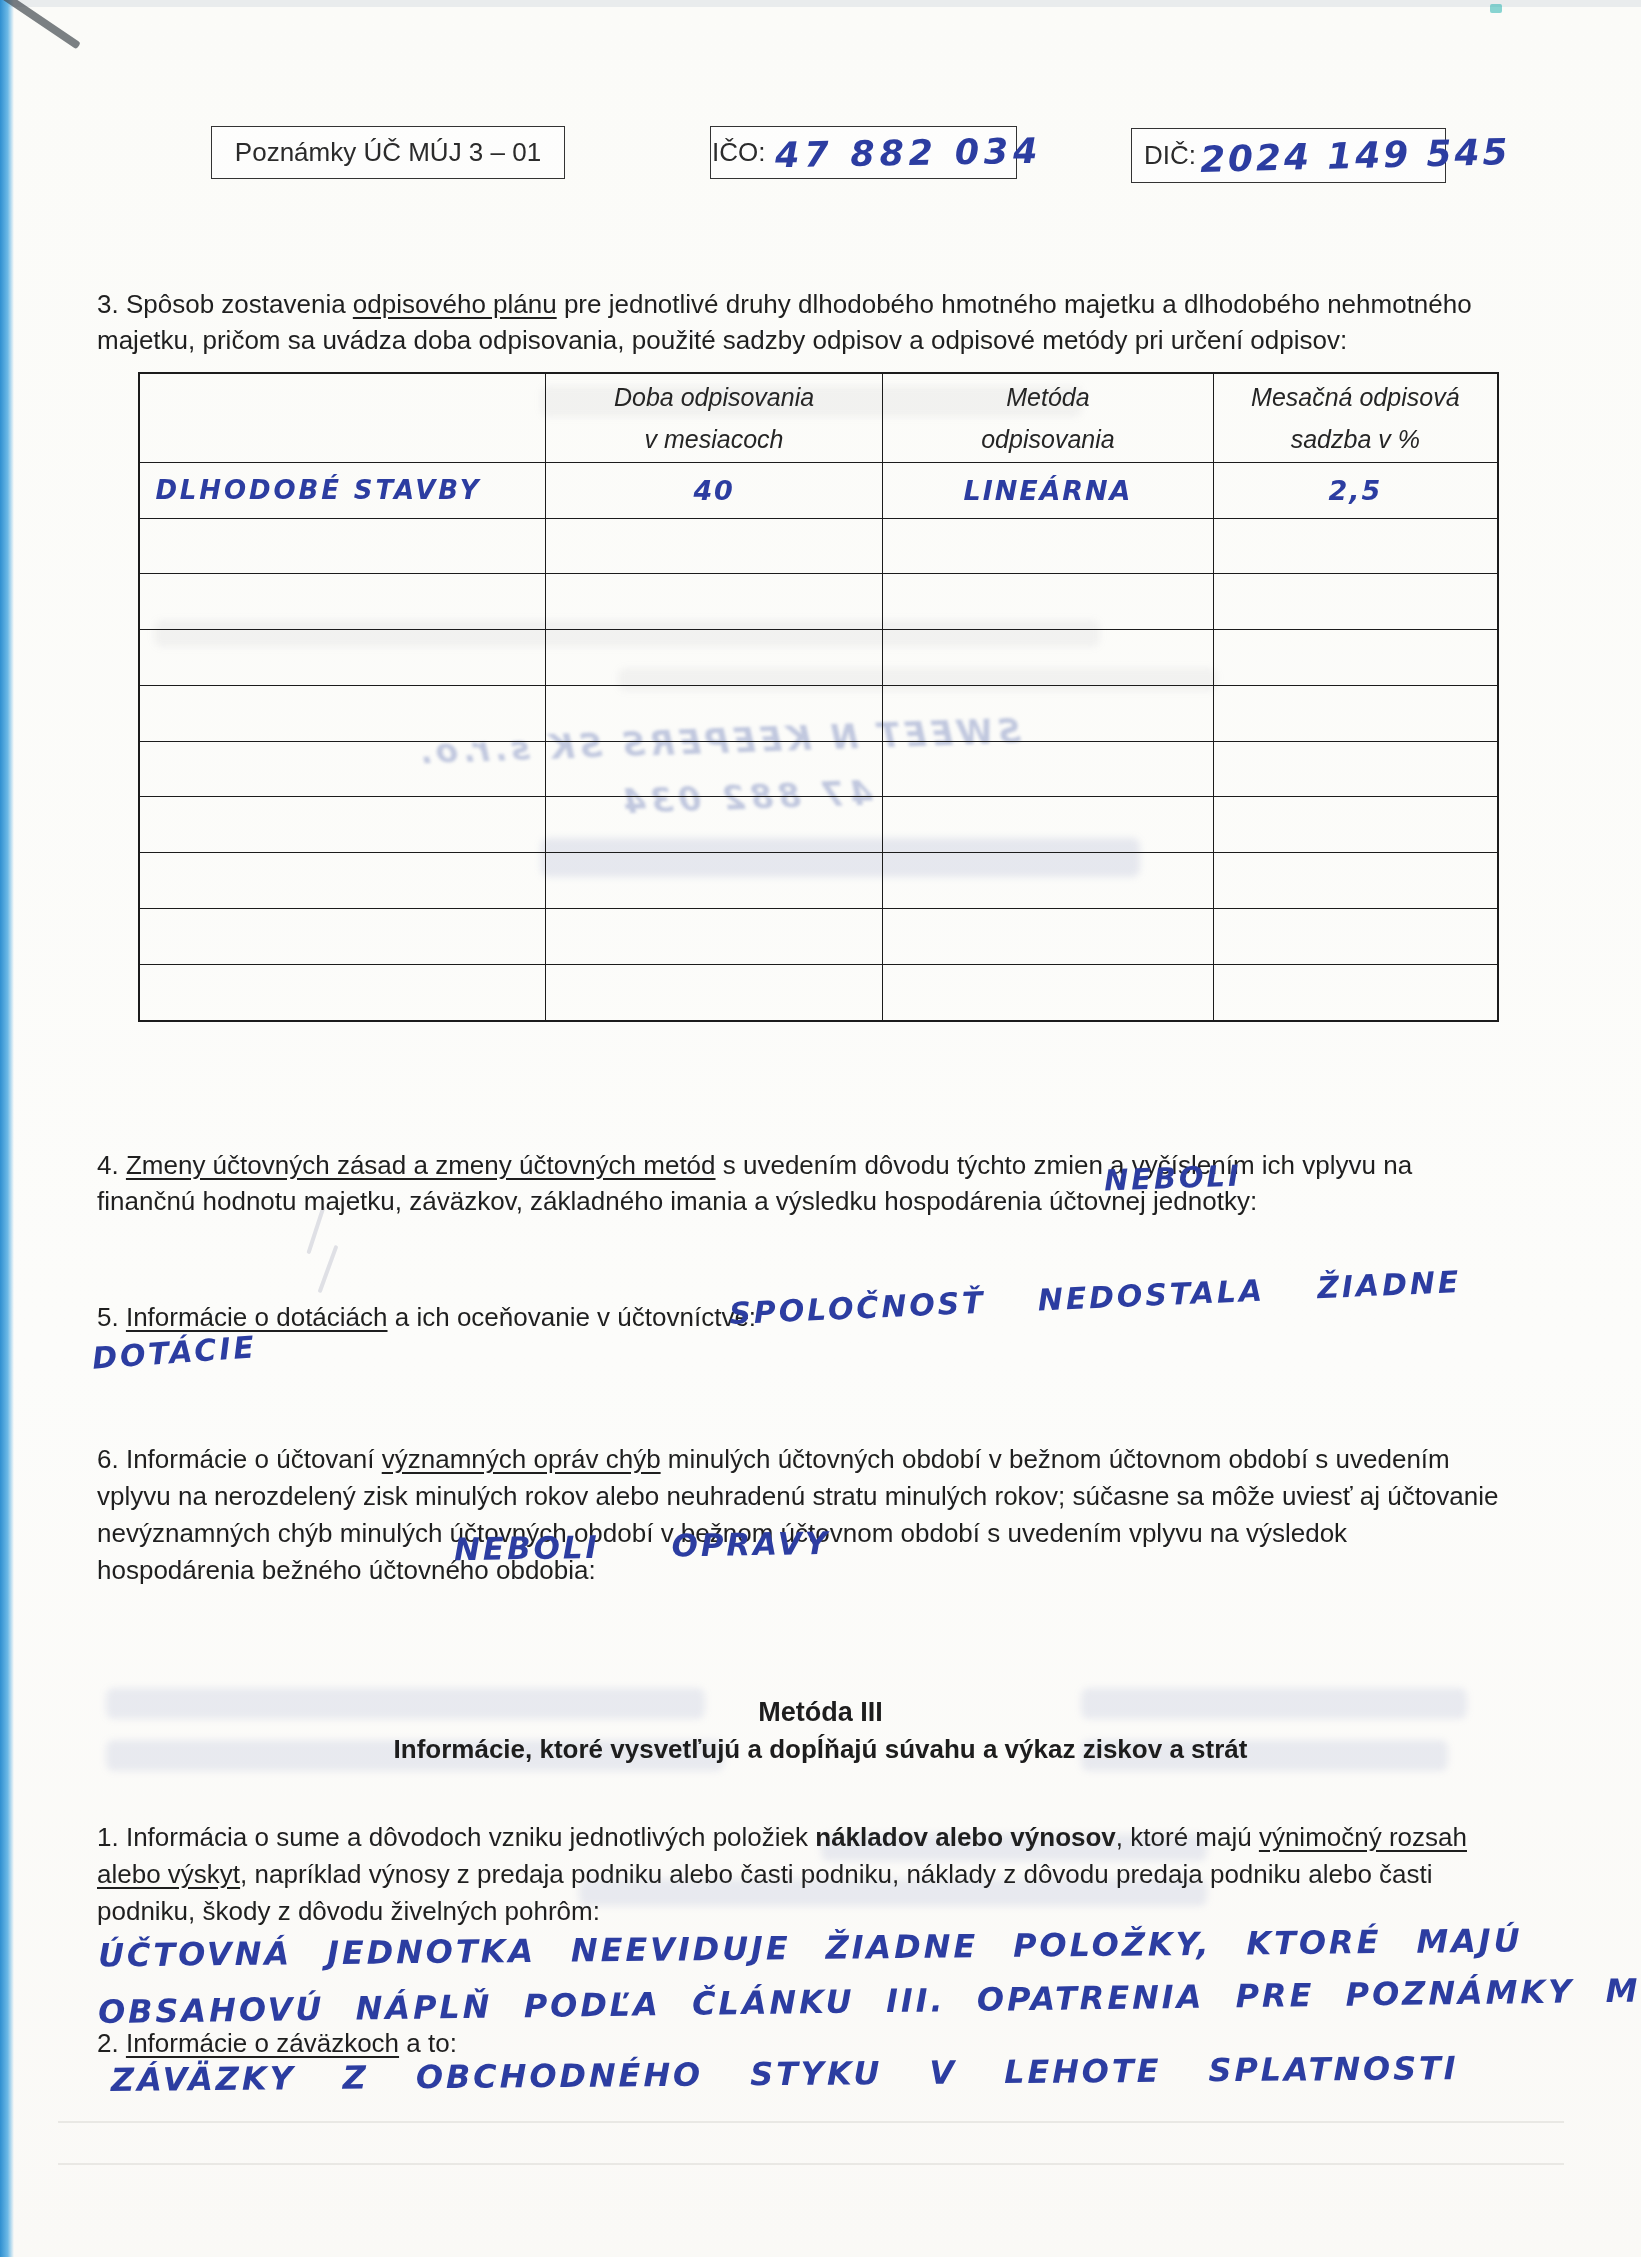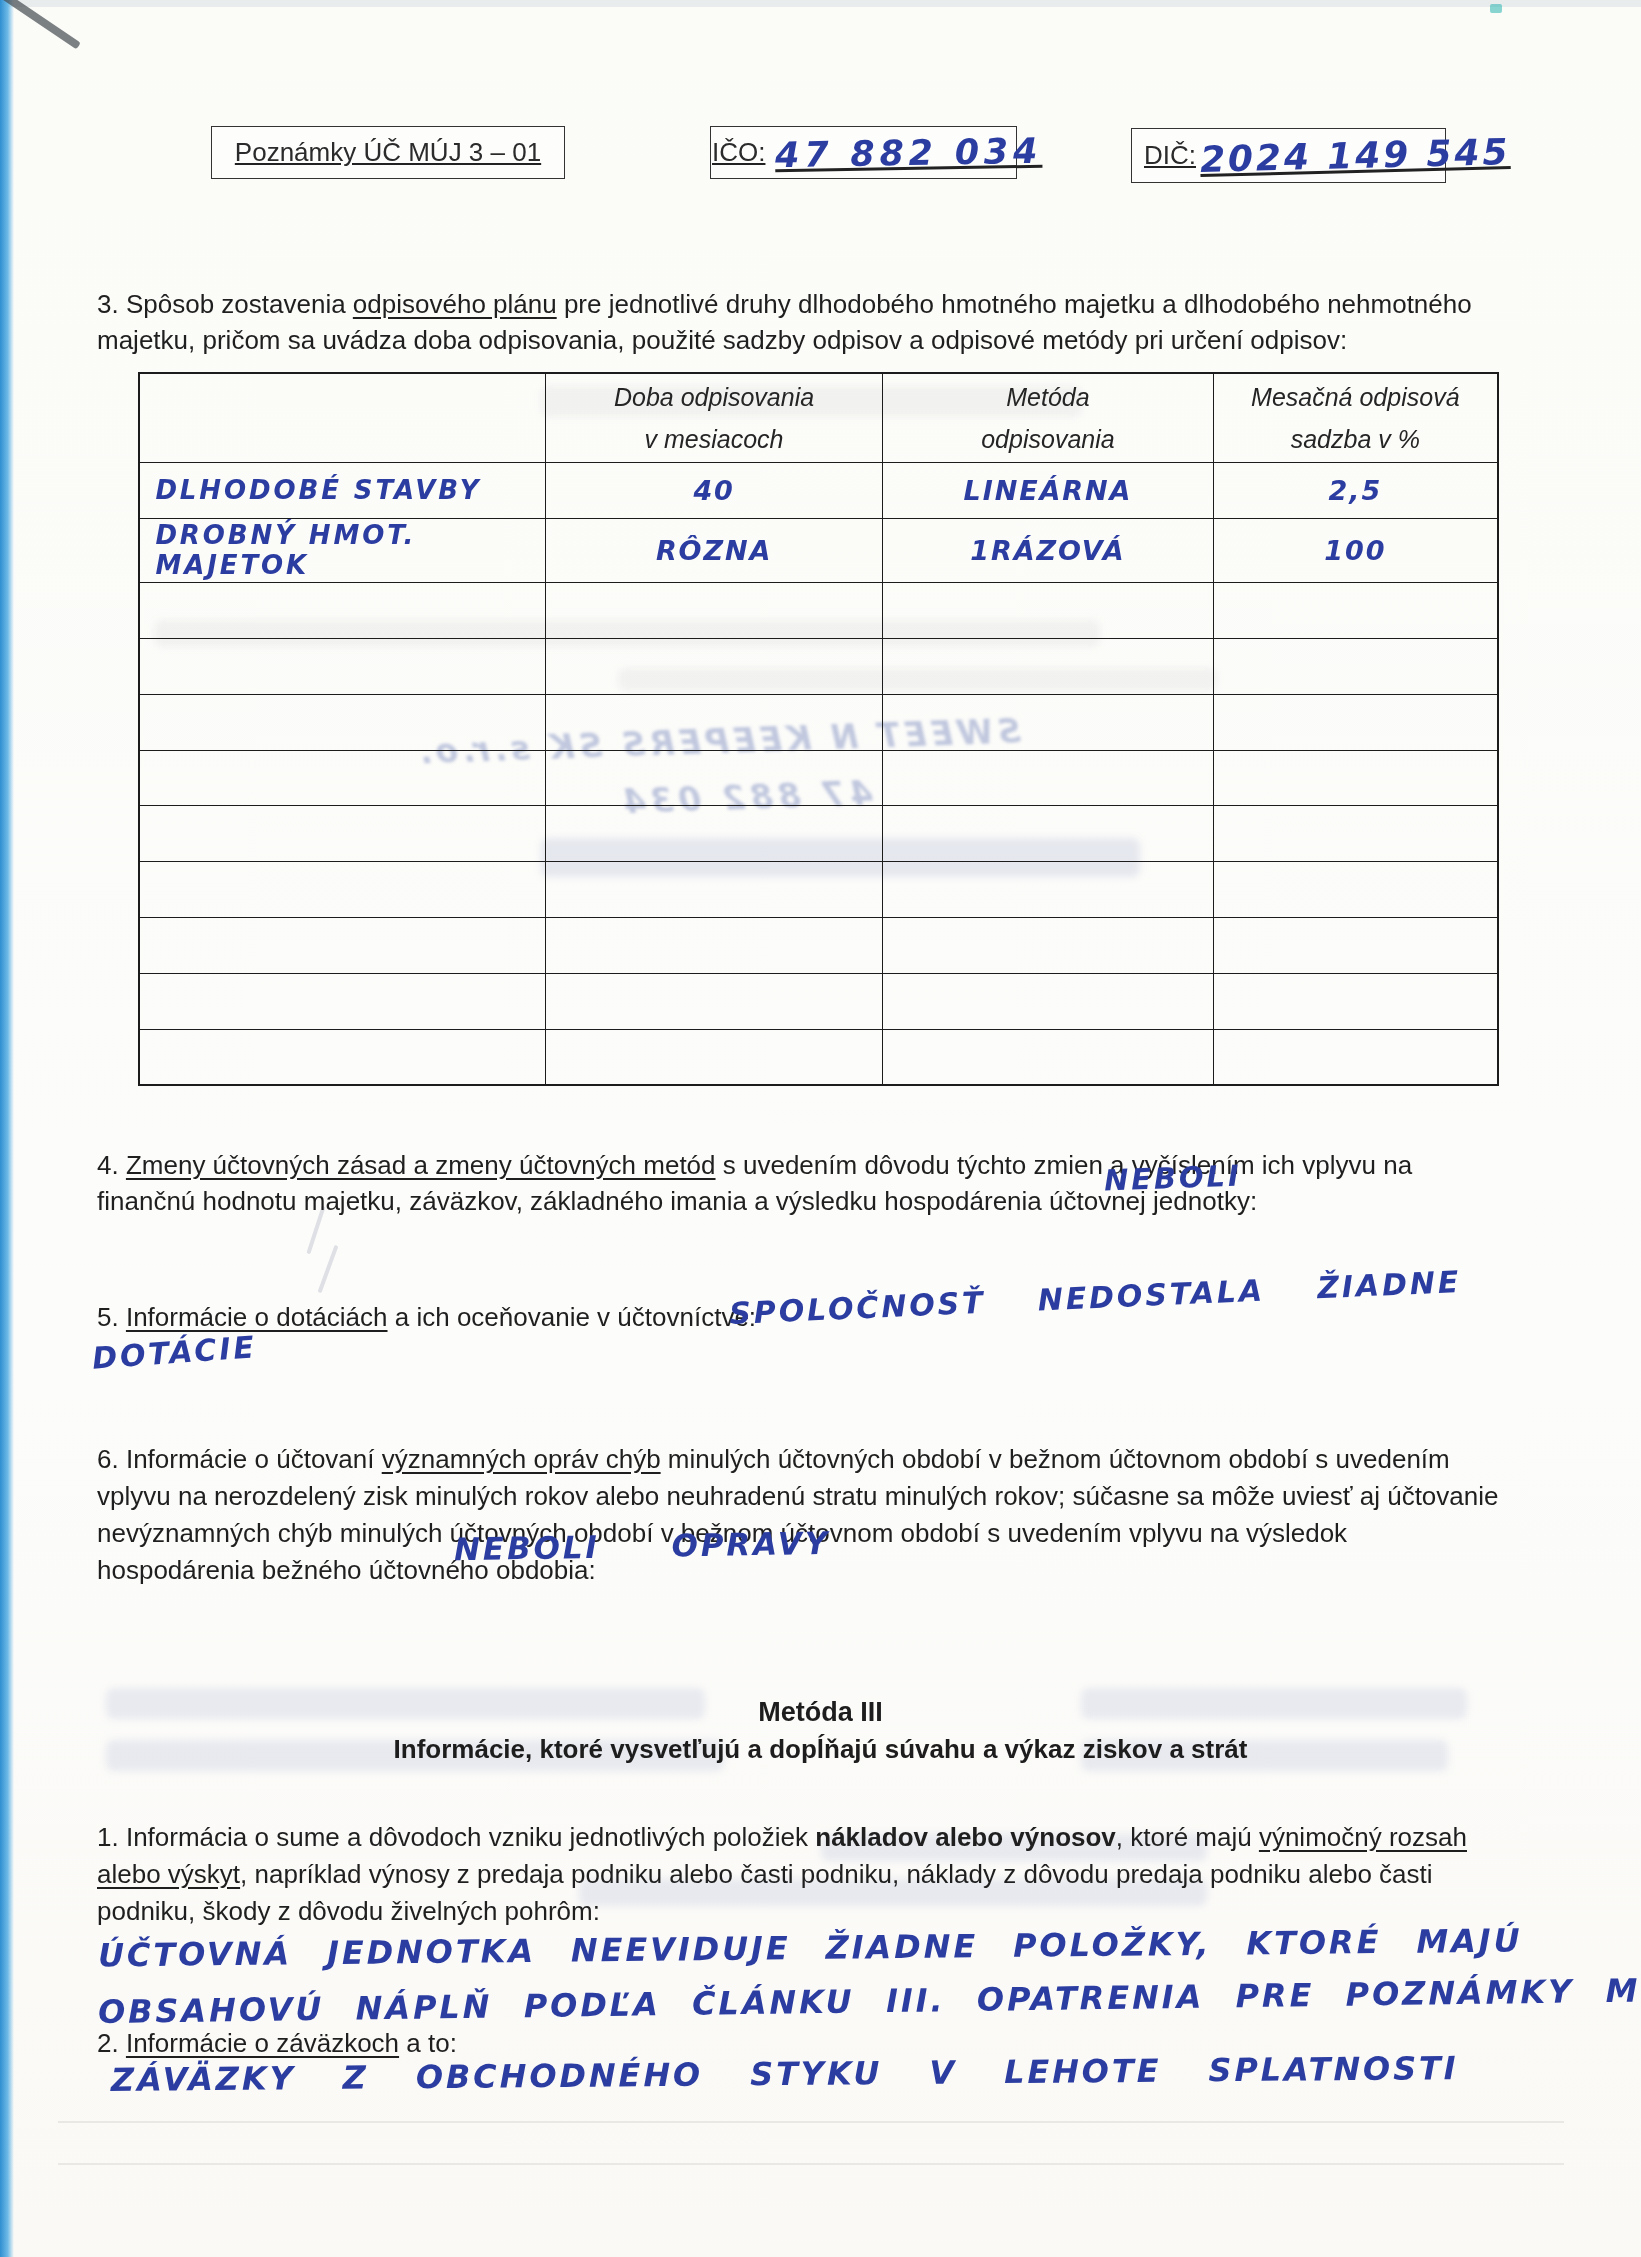--- a/index.html
+++ b/index.html
@@ -14,21 +14,21 @@
     background:linear-gradient(to right,#2f8fd0 0%,#6db9e6 55%,rgba(255,255,255,0) 100%);}
   .edge-top{position:absolute;left:0;top:0;width:100%;height:6.8px;background:#e3e7e9;opacity:.75;}
   .corner-mark{position:absolute;left:-9.7px;top:15.4px;width:97px;height:7.7px;background:#454b51;
     transform:rotate(34deg);opacity:.7;border-radius:2.9px;}
   .teal-dot{position:absolute;left:1490px;top:3.9px;width:11.6px;height:8.7px;background:#2ab5b0;opacity:.55;border-radius:1.9px;}
   .crease{position:absolute;left:58px;width:1506px;height:1.9px;background:#e9e8e4;}
   #crease1{top:2121px;} #crease2{top:2163px;}
 
   
   .hbox{position:absolute;border:1.9px solid #333;background:rgba(255,255,255,.6);
-    display:flex;align-items:center;text-decoration:underline;}
+    display:flex;align-items:center;}
   #box-form{left:211px;top:126px;width:352px;height:51px;justify-content:center;}
   #box-ico{left:710px;top:126px;width:304px;height:51px;padding-left:1px;}
   #box-dic{left:1131px;top:128px;width:301px;height:53px;padding-left:12px;}
   .printed-label{font-size:26px;color:#2b2b2b;}
   
   .hw{font-family:"DejaVu Sans",sans-serif;font-style:italic;font-weight:bold;color:#2c3da1;white-space:nowrap;}
   .hw-ico{font-size:35px;letter-spacing:4.8px;margin-left:9.7px;transform:rotate(-1deg);}
   .hw-dic{font-size:36px;letter-spacing:2.9px;margin-left:3.9px;transform:rotate(-1.5deg);}
 
   
@@ -145,26 +145,20 @@
         </tr>
     </thead>
     <tbody id="tbl-body">
         <tr>
           <td class="c0">DLHODOBÉ  STAVBY</td>
           <td class="c1">40</td>
           <td class="c2">LINEÁRNA</td>
           <td class="c3">2,5</td>
         </tr>
         <tr>
-          <td class="c0">DROBNÝ  HMOT. MAJETOK</td>
-          <td class="c1">RÔZNA</td>
-          <td class="c2">1RÁZOVÁ</td>
-          <td class="c3">100</td>
-        </tr>
-        <tr>
           <td class="c0"></td>
           <td class="c1"></td>
           <td class="c2"></td>
           <td class="c3"></td>
         </tr>
         <tr>
           <td class="c0"></td>
           <td class="c1"></td>
           <td class="c2"></td>
           <td class="c3"></td>

